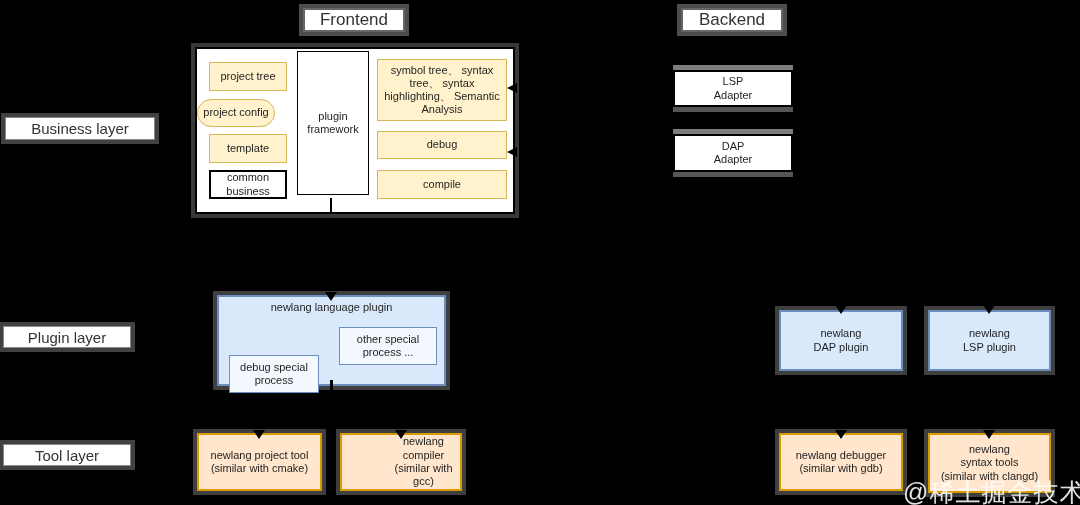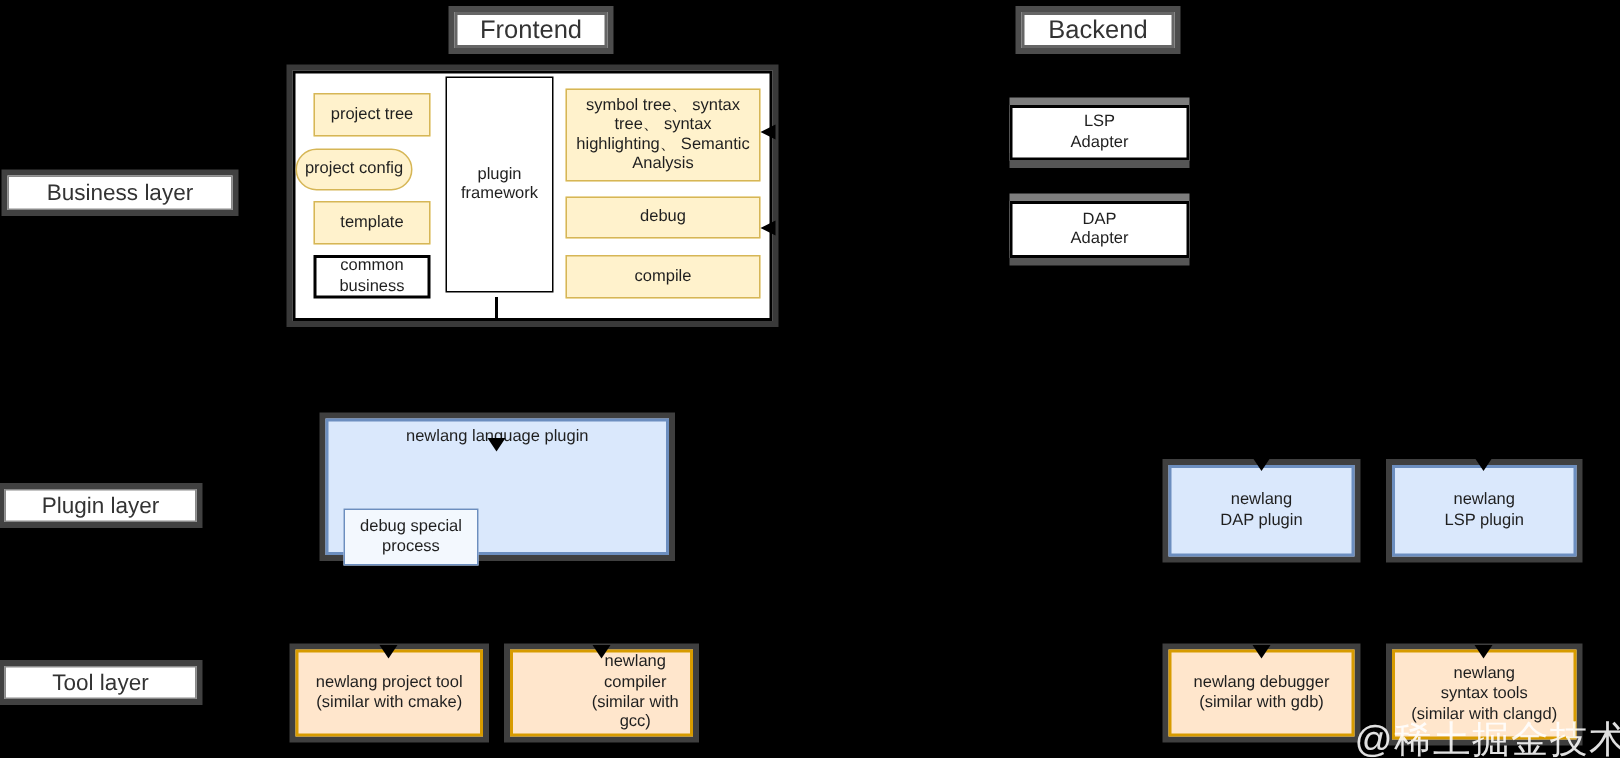--- a/index.html
+++ b/index.html
@@ -74,24 +74,26 @@
     <div class="box yellow" style="left:180px;top:10px;width:130px;height:62px;line-height:13px;">symbol tree、 syntax tree、 syntax highlighting、 Semantic Analysis</div>
     <div class="box yellow" style="left:180px;top:82px;width:130px;height:28px;">debug</div>
     <div class="box yellow" style="left:180px;top:121px;width:130px;height:29px;">compile</div>
   </div>
 
   <div class="box adapter" style="left:673px;top:70px;width:120px;height:37px;">LSP
 Adapter</div>
   <div class="box adapter" style="left:673px;top:134px;width:120px;height:38px;">DAP
 Adapter</div>
 
-  <div class="abs blue" style="left:217px;top:279px;width:229px;height:91px;">
+  <div class="abs blue" style="left:217px;top:295px;width:229px;height:91px;">
     <div class="container-title">newlang language plugin</div>
     <div class="box blue-inner" style="left:10px;top:30px;width:90px;height:38px;margin-top:28px;">debug special
 process</div>
+    <div class="box blue-inner" style="left:120px;top:30px;width:98px;height:38px;">other special
+process ...</div>
   </div>
 
   <div class="box blue" style="left:779px;top:310px;width:124px;height:61px;">newlang
 DAP plugin</div>
   <div class="box blue" style="left:928px;top:310px;width:123px;height:61px;">newlang
 LSP plugin</div>
 
   <div class="box orange" style="left:197px;top:433px;width:125px;height:58px;">newlang project tool
 (similar with cmake)</div>
   <div class="box orange" style="left:340px;top:433px;width:122px;height:58px;padding-left:45px;">newlang compiler

